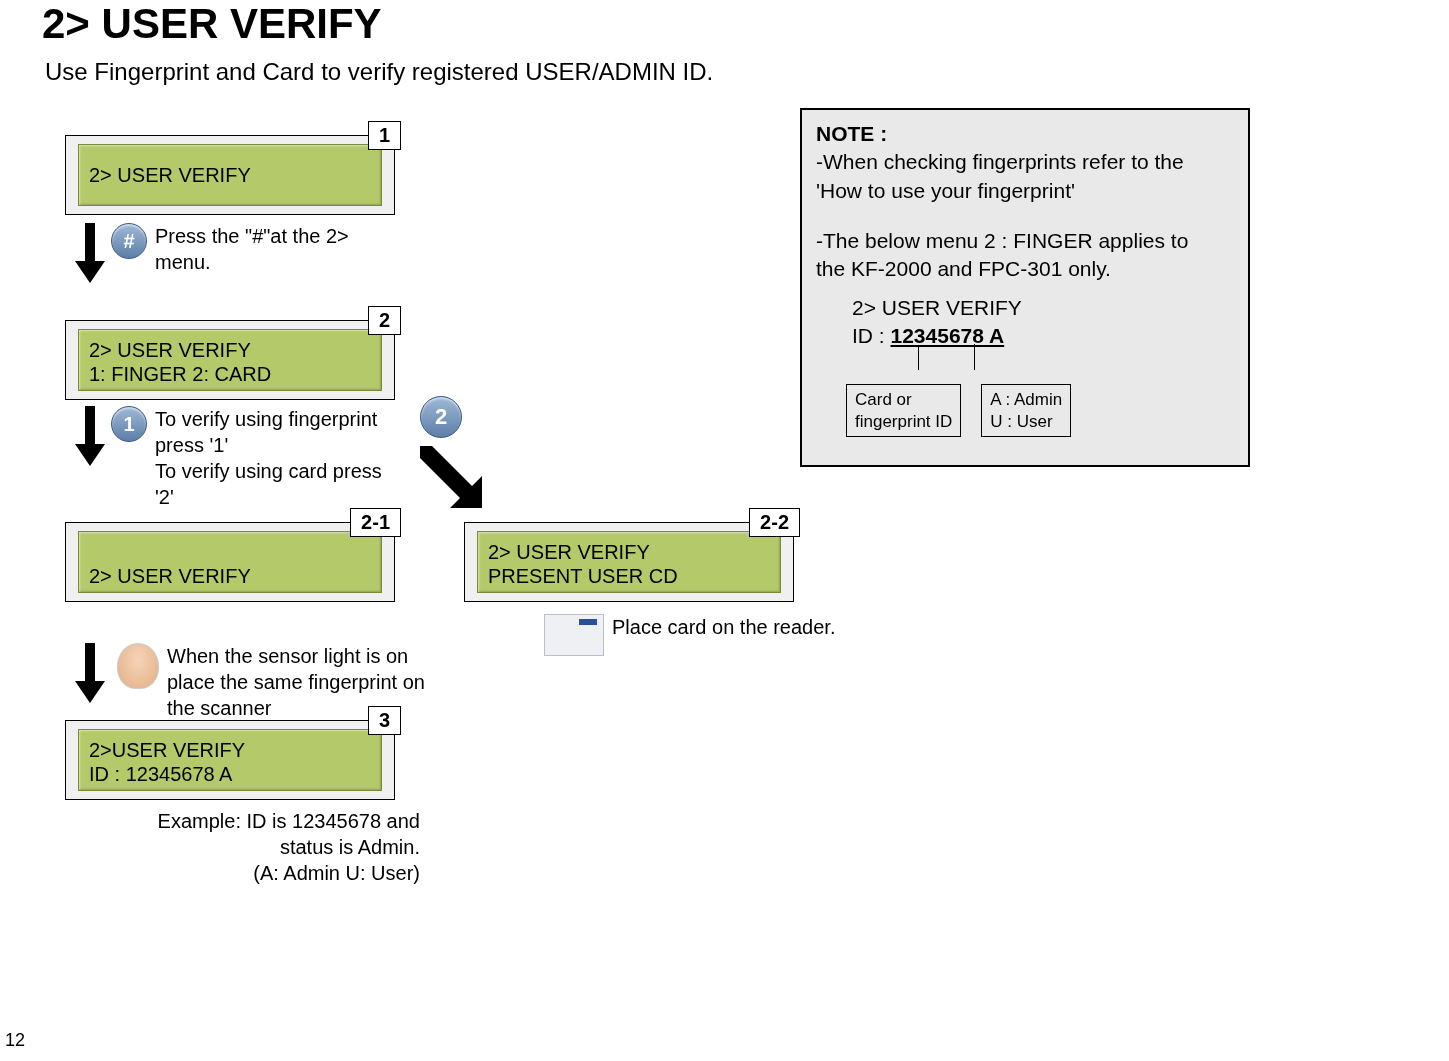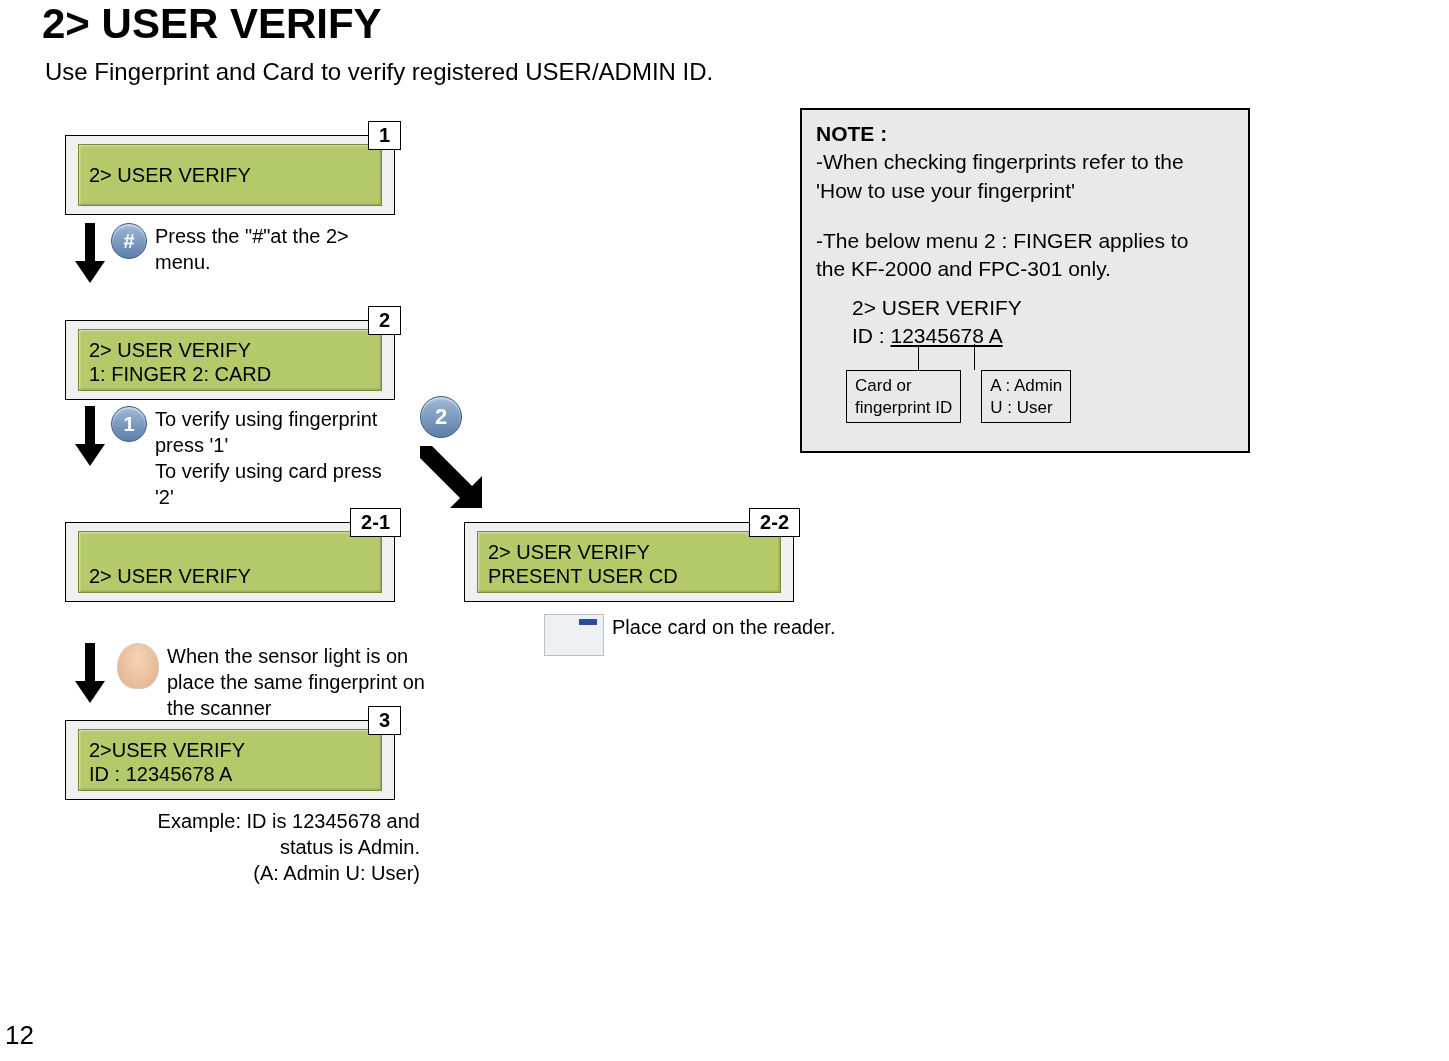--- a/index.html
+++ b/index.html
@@ -21,21 +21,21 @@
   .subtitle {
     font-size: 24px;
     position: absolute;
     top: 58px;
     left: 45px;
   }
   .page-num {
     position: absolute;
     bottom: 10px;
     left: 5px;
-    font-size: 26px;
+    font-size: 18px;
   }
 
   
   .lcd-wrap {
     position: absolute;
     width: 330px;
   }
   .lcd {
     width: 330px;
     height: 80px;
@@ -143,21 +143,21 @@
     background: #e9e9e9;
     padding: 10px 29px 28px 14px;
     font-size: 21px;
     line-height: 1.35;
   }
   .note-box .noteid-wrap {
     margin-top: 10px;
     margin-left: 36px;
   }
   .note-id-line { }
-  .note-id-underline { text-decoration: underline; }
+  .note-id-underline { text-decoration: underline; font-weight: bold; }
 
   .callout-wrap {
     position: relative;
     display:flex;
     gap: 20px;
     margin-top: 18px;
     margin-left: 30px;
   }
   .callout {
     border: 1px solid #000;
@@ -284,21 +284,21 @@
   <div class="noteid-wrap">
     <div>2&gt; USER VERIFY</div>
     <div class="note-id-line">
       <span>ID : </span><span class="note-id-underline">12345678</span><span class="note-id-underline"> A</span>
     </div>
   </div>
   <div style="position:relative; height:18px;">
     <div class="callout-line" style="left:102px; top:-4px; height:24px;"></div>
     <div class="callout-line" style="left:158px; top:-6px; height:26px;"></div>
   </div>
-  <div class="callout-wrap" style="margin-top:2px;">
+  <div class="callout-wrap" style="margin-top:16px;">
     <div class="callout" style="white-space:pre-line;">Card or
 fingerprint ID</div>
     <div class="callout" style="white-space:pre-line;">A : Admin
 U : User</div>
   </div>
 </div>
 
 <div class="page-num">12</div>
 
 </body></html>

